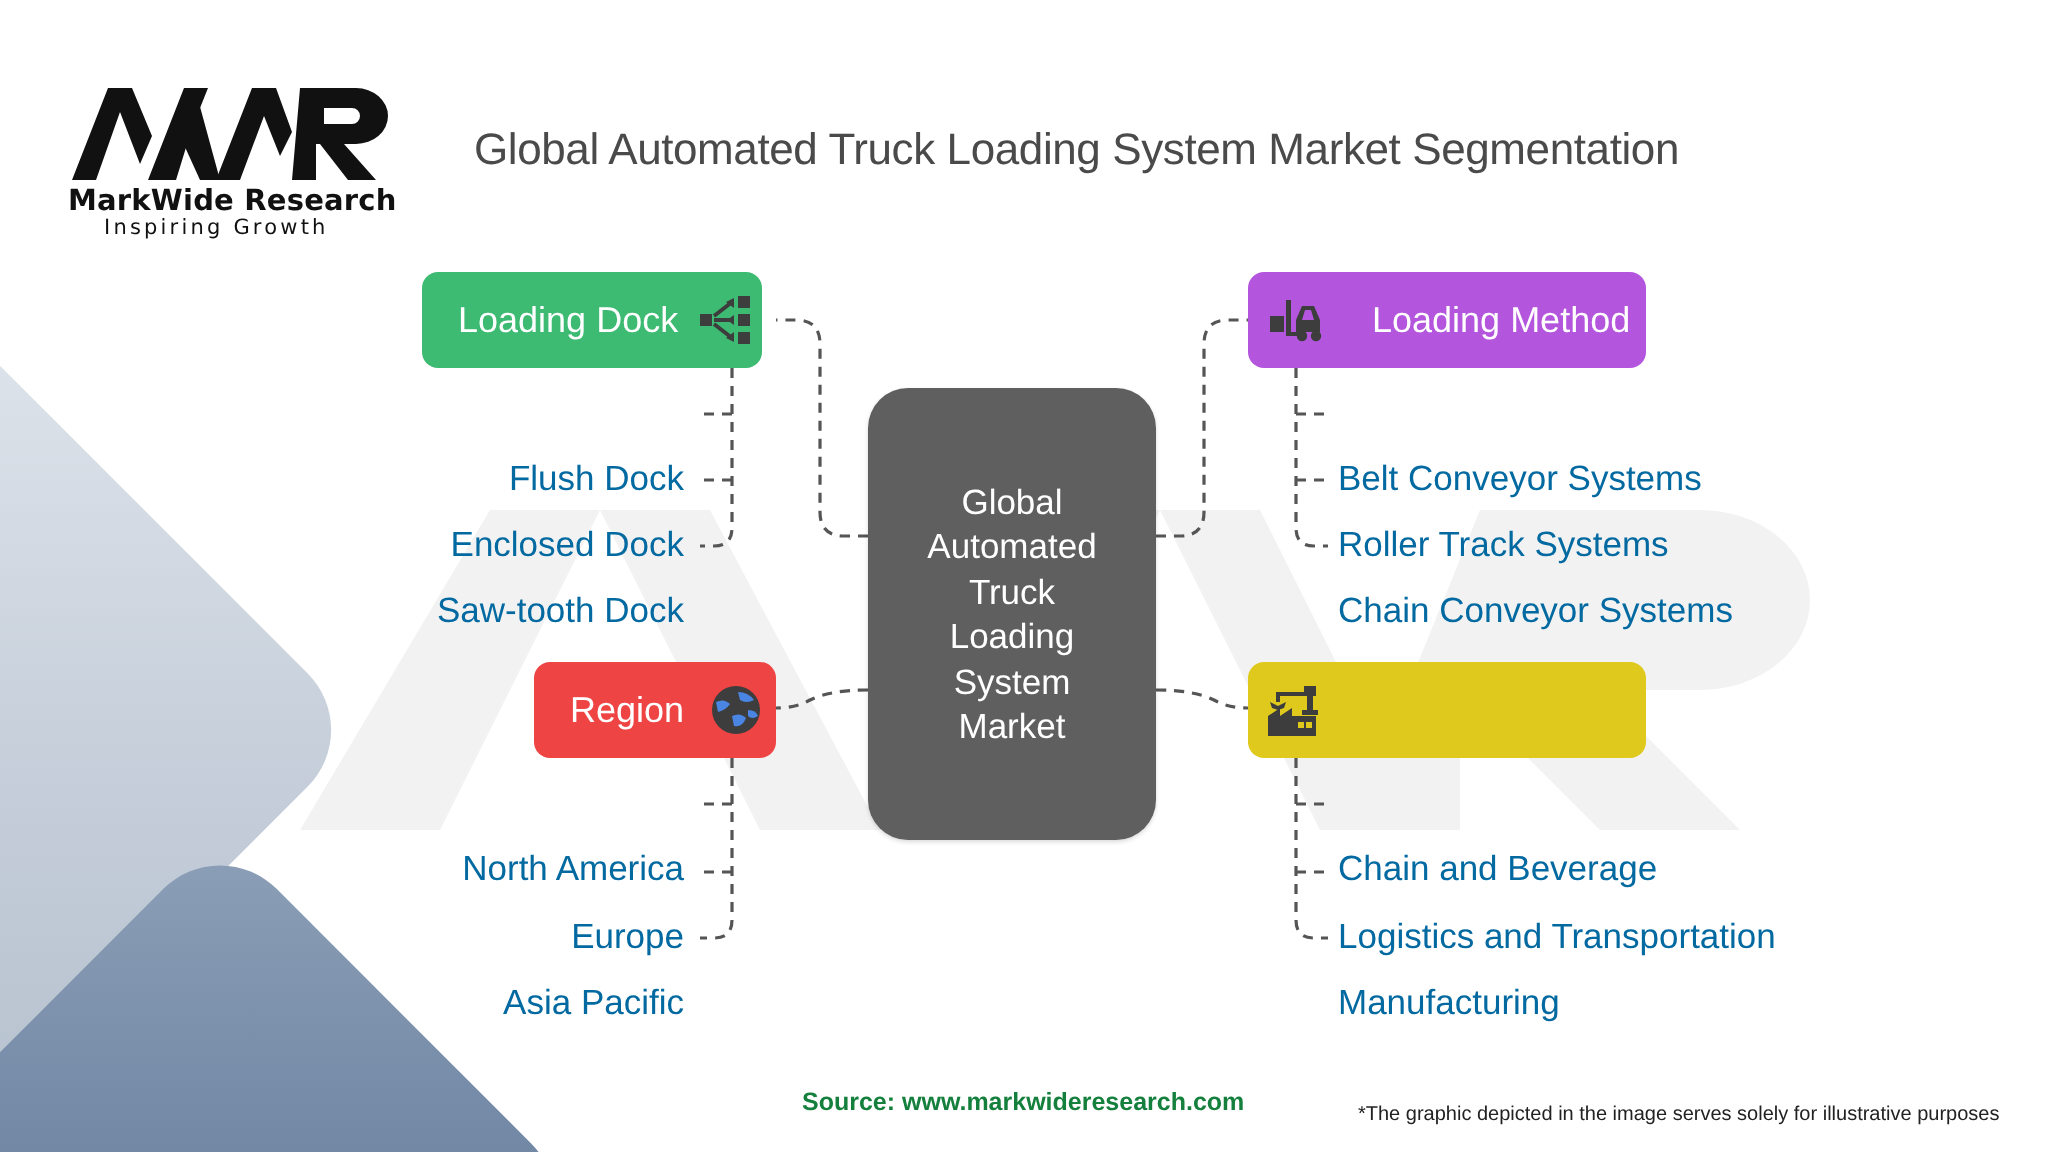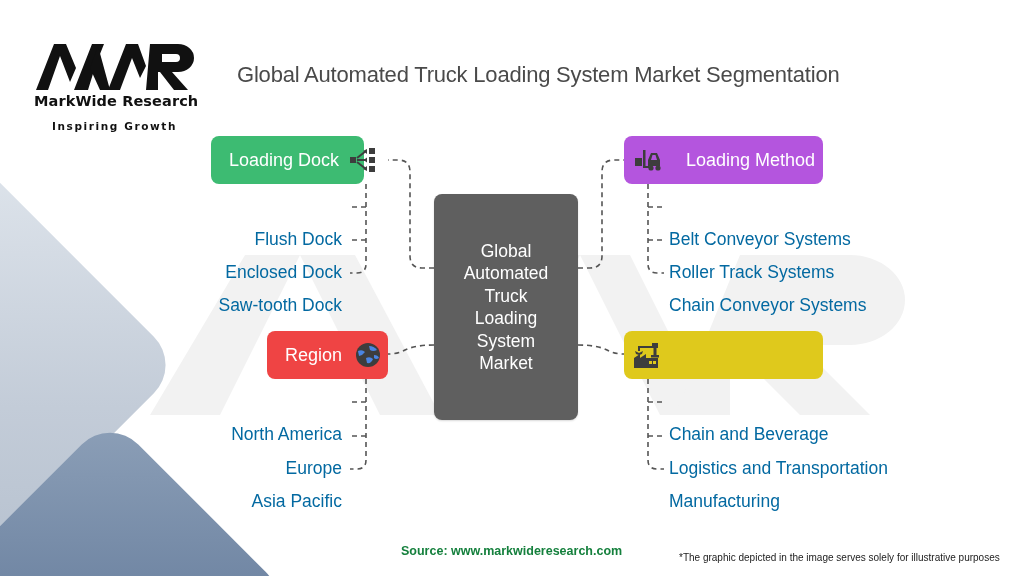--- a/index.html
+++ b/index.html
@@ -28,54 +28,53 @@
   }
 
   
   .logo { left: 30px; top: 38px; width: 170px; height: 84px; }
   .logo-name {
     left: 34px; top: 93px; font-size: 14.5px; font-weight: bold; color: #111;
     letter-spacing: 0.1px; white-space: nowrap;
     font-family: "DejaVu Sans", sans-serif;
   }
   .logo-tag {
-    left: 52px; top: 108px; font-size: 10.5px; font-weight: bold; color: #111;
+    left: 52px; top: 108px; font-size: 10.5px; font-weight: normal; color: #111;
     letter-spacing: 1.6px; white-space: nowrap;
     font-family: "DejaVu Sans", sans-serif;
-    margin-top: 12px;
   }
 
   .title {
     left: 237px; top: 62px; font-size: 22px; color: #4a4a4a; white-space: nowrap;
     letter-spacing: -0.2px;
   }
 
   
   .connectors { left: 0; top: 0; width: 1024px; height: 576px; }
   .connectors path { fill: none; stroke: #555; stroke-width: 1.6; stroke-dasharray: 5 4; }
 
   
   .center-box {
     left: 434px; top: 194px; width: 144px; height: 226px;
-    background: #5f5f5f; border-radius: 8px;
+    background: #5f5f5f; border-radius: 20px;
     display: flex; align-items: center; justify-content: center;
     box-shadow: 0 1px 2px rgba(0,0,0,0.15);
   }
   .center-text {
     color: #fff; font-size: 17.5px; line-height: 22.5px; text-align: center;
     width: 110px;
   }
 
   
   .pill {
     height: 48px; border-radius: 8px; display: flex; align-items: center;
     color: #fff; font-size: 18px; box-sizing: border-box; white-space: nowrap;
   }
   .pill .icon { width: 28px; height: 28px; flex: 0 0 28px; }
-  .pill-dock { left: 211px; top: 136px; width: 153px; background: #3dbb72; padding-left: 18px; }
+  .pill-dock { left: 211px; top: 136px; width: 170px; background: #3dbb72; padding-left: 18px; }
   .pill-dock .label { margin-right: 10px; }
   .pill-method { left: 624px; top: 136px; width: 199px; background: #b455de; padding-left: 10px; }
   .pill-method .label { margin-left: 24px; }
   .pill-region { left: 267px; top: 331px; width: 121px; background: #ef4444; padding-left: 18px; }
   .pill-region .label { margin-right: 12px; }
   .pill-industry { left: 624px; top: 331px; width: 199px; background: #dfc91c; padding-left: 8px; }
   .pill-industry .label { margin-left: 8px; }
 
   
   .item { font-size: 17.5px; color: #0369a1; white-space: nowrap; line-height: 20px; margin-top: 32px; }

